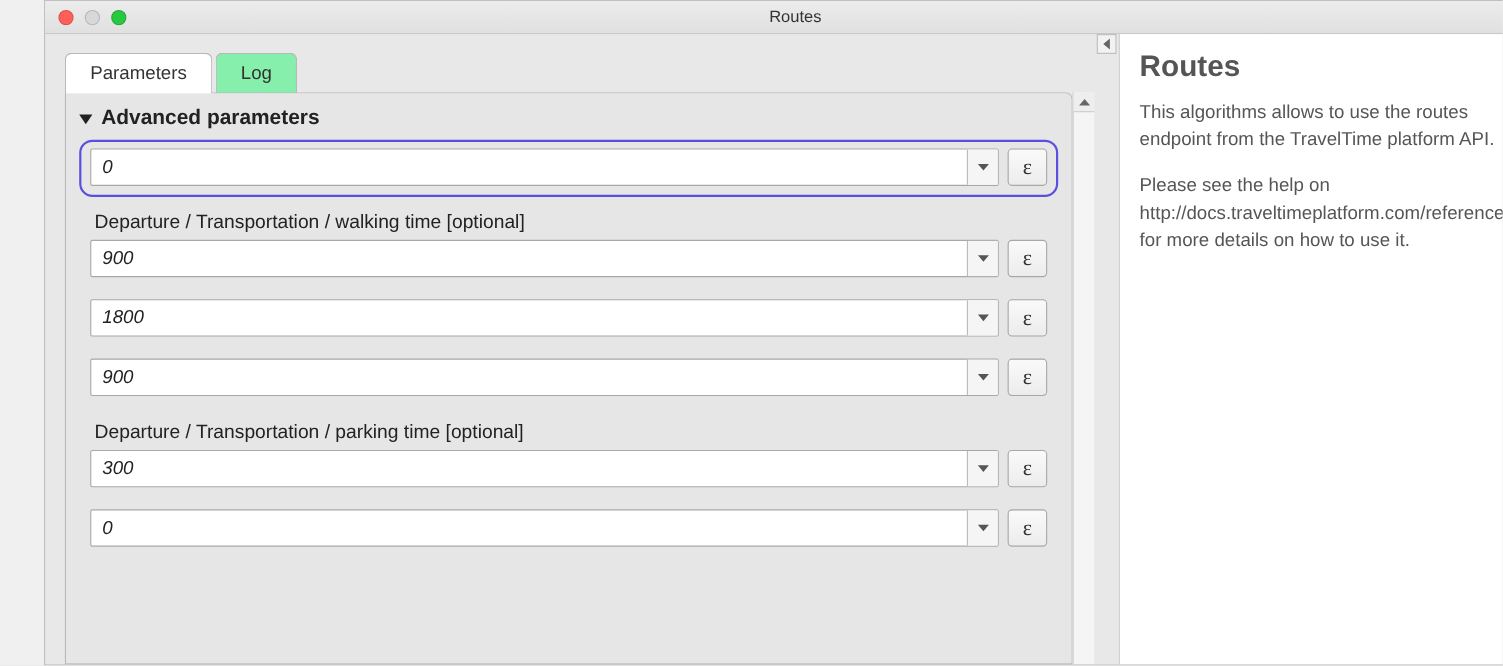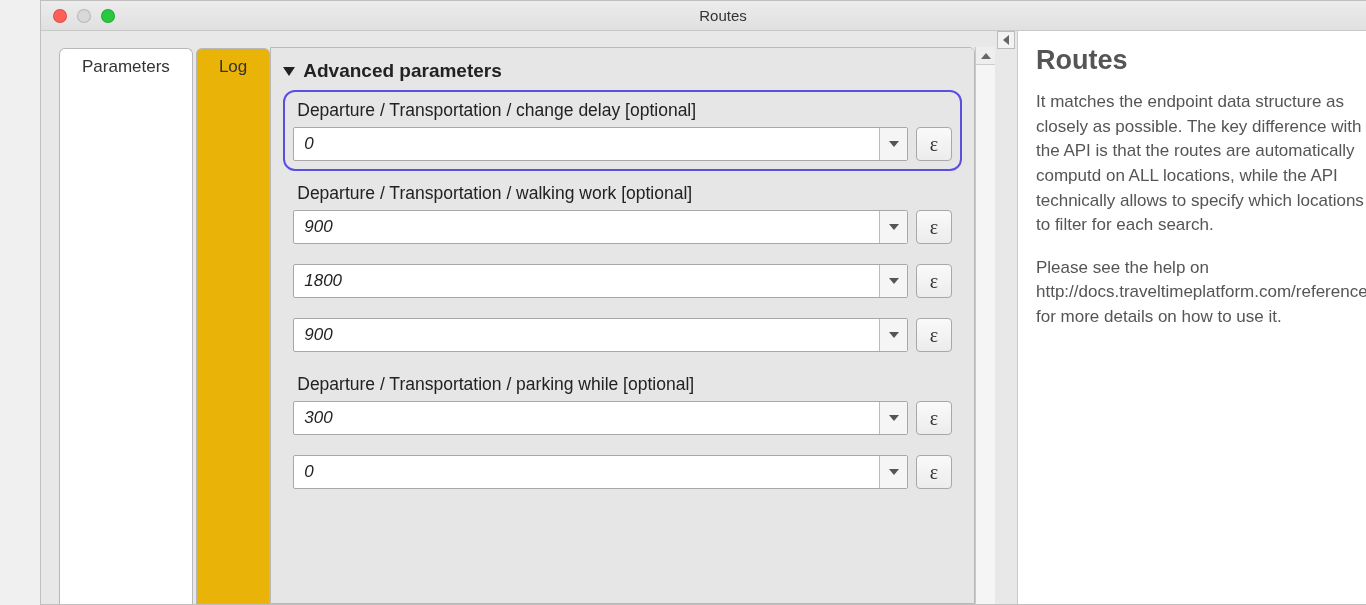--- a/index.html
+++ b/index.html
@@ -49,34 +49,34 @@
     pointer-events: none;
   }
   .content {
     flex: 1;
     display: flex;
     overflow: hidden;
   }
   .left {
     flex: 1;
     display: flex;
-    flex-direction: row;
+    flex-direction: column;
     padding: 16px 0 0 18px;
   }
   .tabs {
     display: flex;
     gap: 3px;
   }
   .tab {
     padding: 8px 22px;
     font-size: 17px;
     border: 1px solid #b8b8b8;
     border-bottom: none;
     border-radius: 6px 6px 0 0;
-    background: #eab308;
+    background: #86efac;
     cursor: pointer;
     position: relative;
     top: 1px;
     color: #333;
   }
   .tab.active {
     background: #fff;
     z-index: 2;
   }
   .pane-wrap {
@@ -301,33 +301,32 @@
         <div class="pane">
           <div class="pane-inner">
 
             <div class="section-header">
               <span class="tri"></span>
               <span>Advanced parameters</span>
             </div>
 
             <div id="param-list">
                 <div class="param-group highlight">
-                  <div class="param-label">Departure / Transportation / change delay [optional]</div>
                   <div class="param-row">
                     <div class="combo">
                       <input class="combo-input" value="0" style="">
                       <div class="combo-btn">
                         <div class="chev"></div>
                       </div>
                     </div>
                     <div class="expr-btn">ε</div>
                   </div>
                 </div>
                 <div class="param-group">
-                  <div class="param-label">Departure / Transportation / walking work [optional]</div>
+                  <div class="param-label">Departure / Transportation / walking time [optional]</div>
                   <div class="param-row">
                     <div class="combo">
                       <input class="combo-input" value="900" style="">
                       <div class="combo-btn">
                         <div class="chev"></div>
                       </div>
                     </div>
                     <div class="expr-btn">ε</div>
                   </div>
                 </div>
@@ -347,21 +346,21 @@
                     <div class="combo">
                       <input class="combo-input" value="900" style="">
                       <div class="combo-btn">
                         <div class="chev"></div>
                       </div>
                     </div>
                     <div class="expr-btn">ε</div>
                   </div>
                 </div>
                 <div class="param-group">
-                  <div class="param-label">Departure / Transportation / parking while [optional]</div>
+                  <div class="param-label">Departure / Transportation / parking time [optional]</div>
                   <div class="param-row">
                     <div class="combo">
                       <input class="combo-input" value="300" style="">
                       <div class="combo-btn">
                         <div class="chev"></div>
                       </div>
                     </div>
                     <div class="expr-btn">ε</div>
                   </div>
                 </div>
@@ -390,21 +389,21 @@
 
     <div class="mid-handle">
       <div class="topbtn">
           <div class="ar-l"></div>
         </div>
     </div>
 
     <div class="right">
       <div class="right-inner">
         <h1>Routes</h1>
-        <p>It matches the endpoint data structure as closely as possible. The key difference with the API is that the routes are automatically computd on ALL locations, while the API technically allows to specify which locations to filter for each search.</p>
+        <p>This algorithms allows to use the routes endpoint from the TravelTime platform API.</p>
         <p>Please see the help on http://docs.traveltimeplatform.com/reference/routes/ for more details on how to use it.</p>
       </div>
       <div class="right-scroll">
         <div class="sbtn">
           <div style="width:0;height:0;border-left:5px solid transparent;border-right:5px solid transparent;border-bottom:6px solid #666;"></div>
         </div>
         <div class="thumb"></div>
       </div>
     </div>
 

